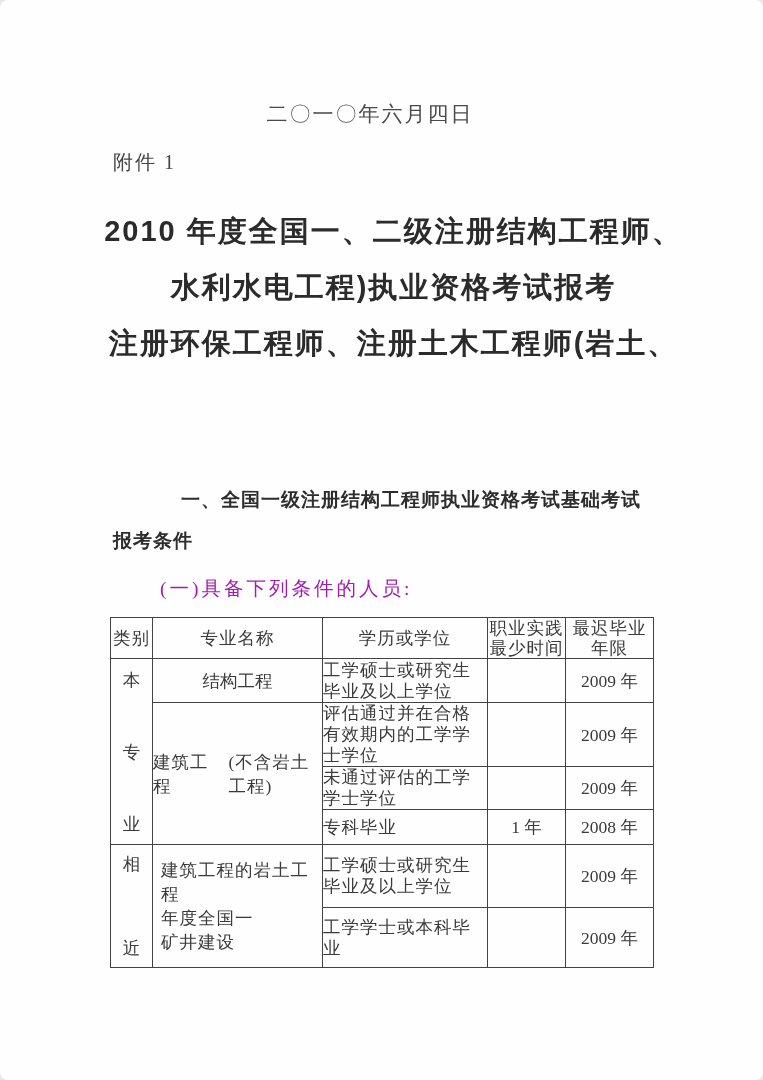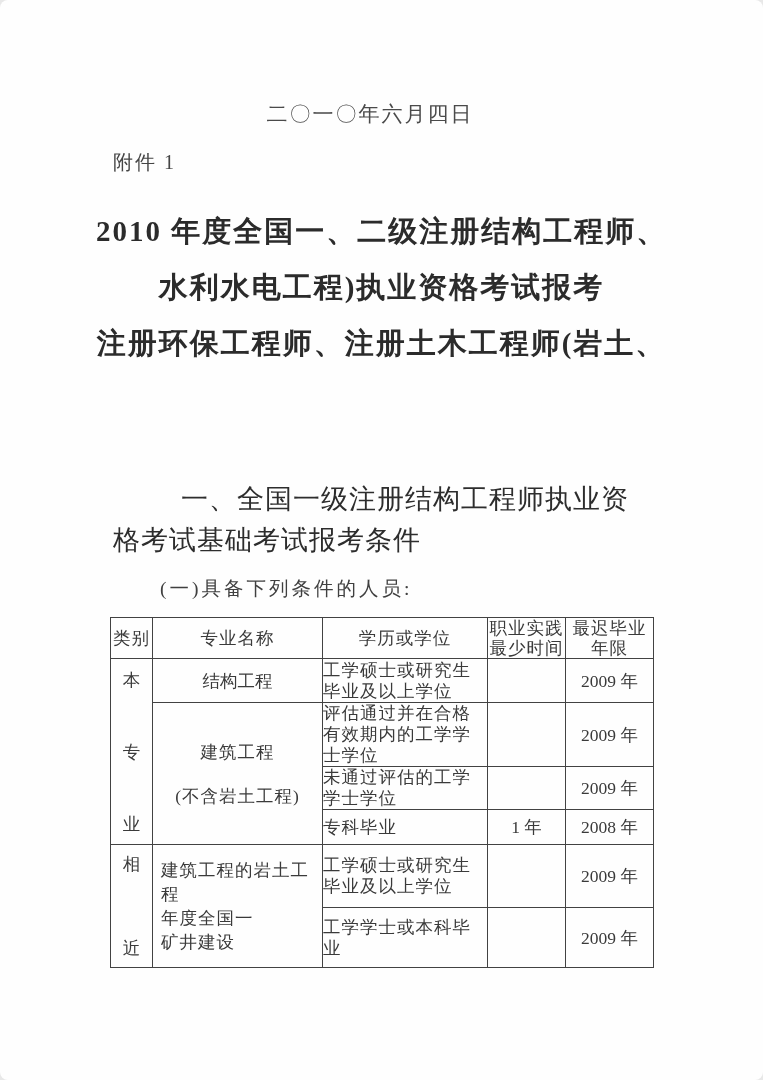--- a/index.html
+++ b/index.html
@@ -32,51 +32,51 @@
     position: absolute;
     top: 149px;
     left: 113px;
     font-size: 20px;
     letter-spacing: 2px;
     color: #454545;
   }
   .doc-title {
     position: absolute;
     top: 203px;
-    left: 60px;
+    left: 72px;
     width: 643px;
     text-align: center;
-    font-family: Liberation Serif, serif;
+    font-family: Liberation Sans, sans-serif;
     font-weight: bold;
     font-size: 29px;
     line-height: 56px;
     letter-spacing: 2px;
     color: #2b2b2b;
   }
   .doc-title .title-line { white-space: nowrap; }
   .section-heading {
     position: absolute;
     top: 479px;
     left: 113px;
     width: 528px;
     font-family: "Liberation Sans", "DejaVu Sans", sans-serif;
-    font-weight: normal;
-    font-size: 27px;
+    font-weight: bold;
+    font-size: 19px;
     line-height: 41px;
     text-indent: 68px;
     letter-spacing: 1px;
     color: #2d2d2d;
   }
   .list-intro {
     position: absolute;
     top: 575px;
     left: 160px;
     font-size: 19.5px;
     letter-spacing: 3px;
-    color: #404040;
+    color: #a21caf;
   }
   table.req-table {
     position: absolute;
     top: 617px;
     left: 110px;
     width: 543px;
     border-collapse: collapse;
     table-layout: fixed;
     font-size: 17.5px;
     color: #3a3a3a;
@@ -106,21 +106,21 @@
     flex-direction: column;
     justify-content: space-between;
     align-items: center;
     box-sizing: border-box;
     padding: 6px 0;
   }
   .category-flex.tall { height: 180px; }
   .category-flex.short { height: 120px; }
   .major-stack {
     display: flex;
-    flex-direction: column;
+    flex-direction: row;
     align-items: center;
     justify-content: center;
     gap: 20px;
     letter-spacing: 1px;
   }
   .major-list {
     display: flex;
     flex-direction: column;
     align-items: flex-start;
     justify-content: center;

